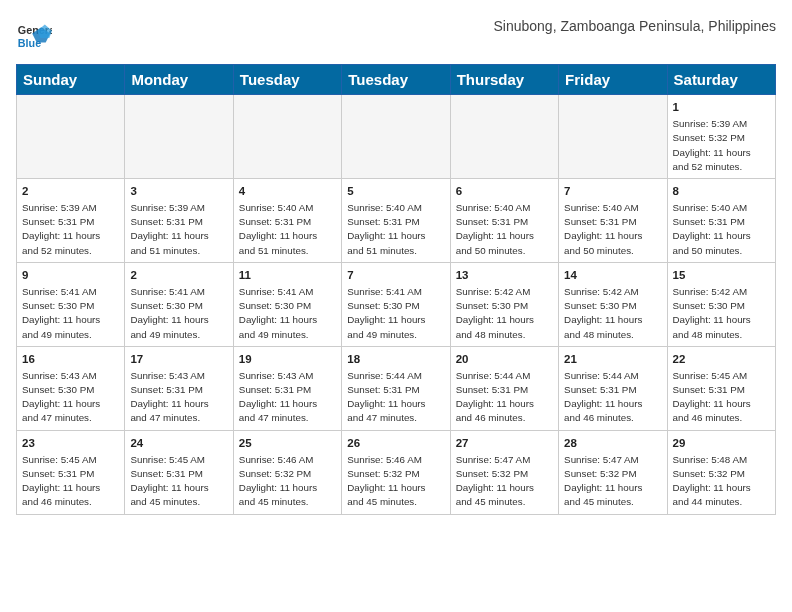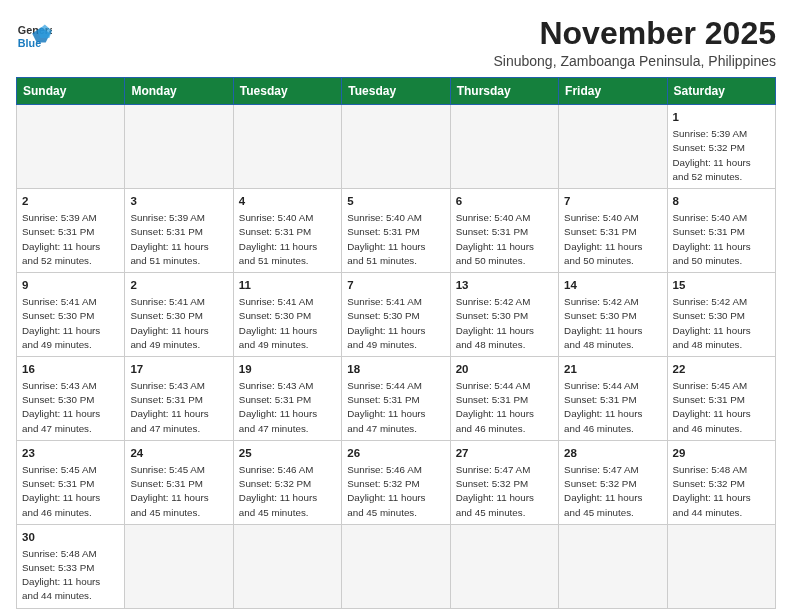--- a/index.html
+++ b/index.html
@@ -41,25 +41,25 @@
       margin-top: 2px;
       margin-left: 8px;
     }
     .calendar {
       width: 100%;
       border-collapse: collapse;
       border: 1px solid #ccc;
       font-size: 10.5px;
     }
     .calendar th {
-      background-color: #15803d;
+      background-color: #0369a1;
       color: #fff;
       text-align: left;
       padding: 6px 6px;
-      font-size: 12px;
+      font-size: 15px;
       font-weight: bold;
       border: 1px solid #2060aa;
     }
     .calendar td {
       vertical-align: top;
       padding: 4px 5px;
       border: 1px solid #ccc;
       width: calc(100%/7);
       min-height: 70px;
       background: #fff;
@@ -87,21 +87,20 @@
 <div class="header">
   <div class="logo">
     <svg class="logo-icon" viewBox="0 0 40 40">
       <text x="2" y="16" font-size="12" font-weight="bold" fill="#333">General</text>
       <text x="2" y="30" font-size="12" font-weight="bold" fill="#1a7bbf">Blue</text>
       <polygon points="28,8 38,15 33,25 23,25 18,15" fill="#1a7bbf" opacity="0.85"></polygon>
       <polygon points="32,5 40,12 37,20 27,20 24,12" fill="#2a9de0" opacity="0.7"></polygon>
     </svg>
   </div>
   <div class="title-section">
-    <div class="month-title">November 2025</div>
     <div class="subtitle">Sinubong, Zamboanga Peninsula, Philippines</div>
   </div>
 </div>
 
 <table class="calendar">
   <thead>
     <tr>
     <th>Sunday</th>
         <th>Monday</th>
         <th>Tuesday</th>
@@ -324,29 +323,14 @@
 and 45 minutes.</div>
         </td>
         <td>
           <span class="day-num">29</span>
           <div class="day-info" style="white-space: pre-line;">Sunrise: 5:48 AM
 Sunset: 5:32 PM
 Daylight: 11 hours
 and 44 minutes.</div>
         </td>
       </tr>
-      <tr>
-        <td>
-          <span class="day-num">30</span>
-          <div class="day-info" style="white-space: pre-line;">Sunrise: 5:48 AM
-Sunset: 5:33 PM
-Daylight: 11 hours
-and 44 minutes.</div>
-        </td>
-        <td class="empty"></td>
-        <td class="empty"></td>
-        <td class="empty"></td>
-        <td class="empty"></td>
-        <td class="empty"></td>
-        <td class="empty"></td>
-      </tr>
     </tbody>
 </table>
 
 </body></html>

